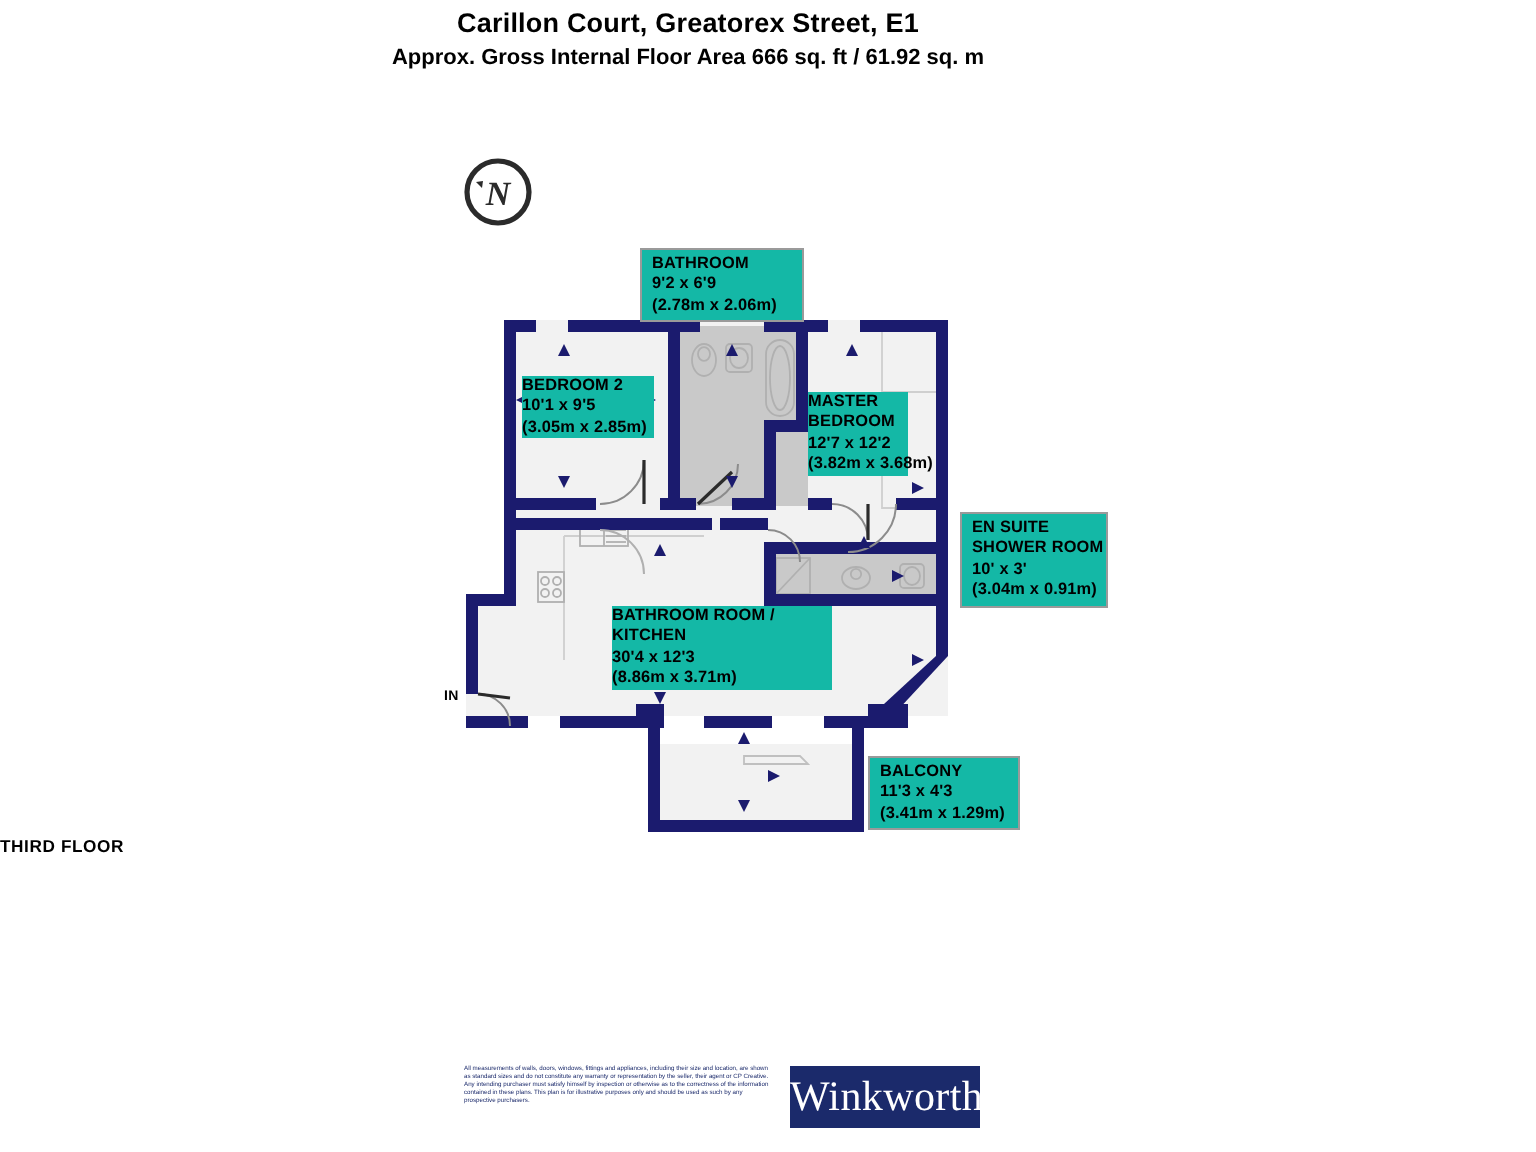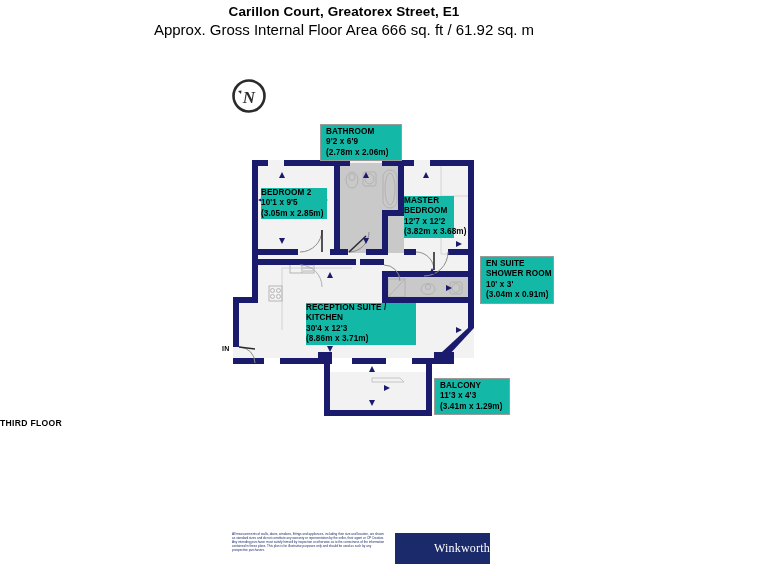--- a/index.html
+++ b/index.html
@@ -25,22 +25,22 @@
     text-align: center;
     padding-top: 4px;
   }
   #title {
     font-size: 13.5px;
     font-weight: bold;
     letter-spacing: 0.1px;
     line-height: 16px;
   }
   #subtitle {
-    font-size: 15px;
-    font-weight: normal;
+    font-size: 11px;
+    font-weight: bold;
     line-height: 15px;
     margin-top: 2px;
   }
 
   
   #compass {
     position: absolute;
     left: 229px;
     top: 76px;
     width: 40px;
@@ -122,24 +122,24 @@
     height: 31px;
     background: #1b2a6b;
   }
   #logo-text {
     position: absolute;
     left: 0;
     top: 0;
     width: 95px;
     height: 31px;
     line-height: 31px;
-    text-align: right;
+    text-align: center;
     color: #ffffff;
     font-family: "Liberation Serif", serif;
-    font-size: 12px;
+    font-size: 21px;
     letter-spacing: 0.2px;
   }
 </style>
 </head>
 <body>
 
 <div id="header">
   <div id="title">Carillon Court, Greatorex Street, E1</div>
   <div id="subtitle">Approx. Gross Internal Floor Area 666 sq. ft / 61.92 sq. m</div>
 </div>
@@ -346,21 +346,21 @@
 </div>
 
 <div class="room-label boxed" style="left:480px; top:256px; width:62px;">
   <span class="nm">EN SUITE</span>
   <span class="nm">SHOWER ROOM</span>
   <span class="dim">10' x 3'</span>
   <span class="dim">(3.04m x 0.91m)</span>
 </div>
 
 <div class="room-label" style="left:306px; top:303px; width:110px;">
-  <span class="nm">RECEPTION SUITE /</span>
+  <span class="nm">BATHROOM ROOM /</span>
   <span class="nm">KITCHEN</span>
   <span class="dim">30'4 x 12'3</span>
   <span class="dim">(8.86m x 3.71m)</span>
 </div>
 
 <div class="room-label boxed" style="left:434px; top:378px; width:64px;">
   <span class="nm">BALCONY</span>
   <span class="dim">11'3 x 4'3</span>
   <span class="dim">(3.41m x 1.29m)</span>
 </div>

